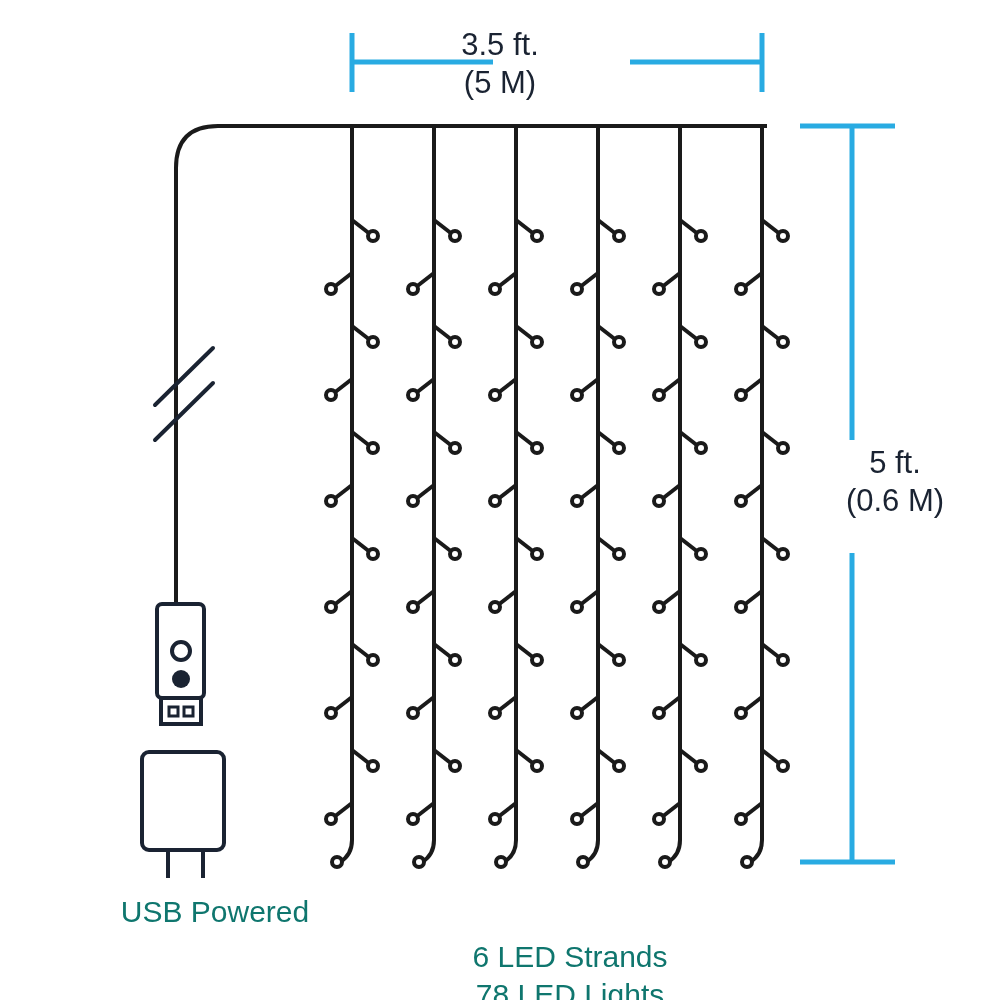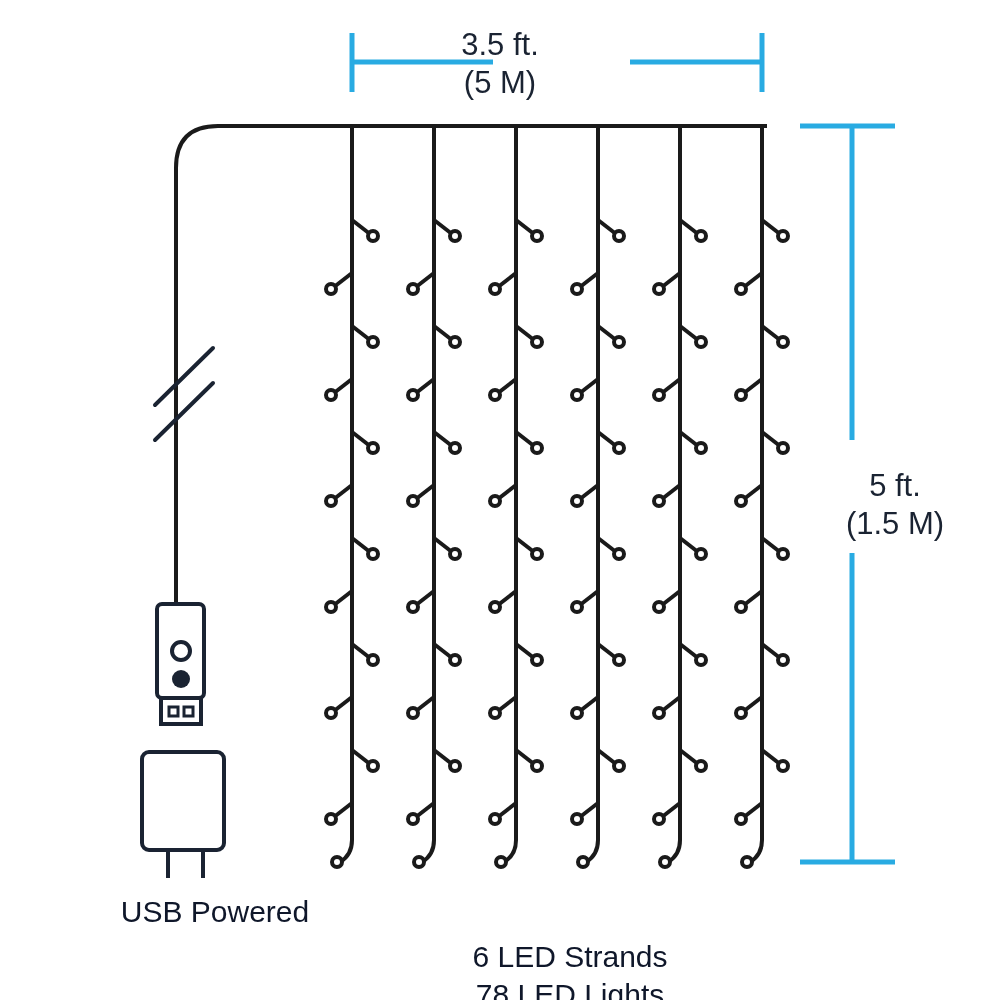--- a/index.html
+++ b/index.html
@@ -28,40 +28,39 @@
     position: absolute;
     color: #1a2332;
     font-family: "Liberation Sans", sans-serif;
     font-size: 31px;
     line-height: 1.22;
     text-align: center;
     white-space: nowrap;
   }
   .caption {
     position: absolute;
-    color: #0f172a;
+    color: #0f766e;
     font-family: "Liberation Sans", sans-serif;
     font-size: 30px;
     line-height: 1.25;
     text-align: center;
     white-space: nowrap;
   }
   .caption .line2 {
     display: block;
   }
   #width-dim-label {
     left: 390px;
     top: 26px;
     width: 220px;
   }
   #height-dim-label {
     left: 790px;
     top: 444px;
     width: 210px;
-    margin-top: 23px;
   }
   #usb-caption {
     left: 45px;
     top: 893px;
     width: 340px;
   }
   #strands-caption {
     left: 420px;
     top: 893px;
     width: 300px;
@@ -332,21 +331,21 @@
 
   </svg>
 
   <div class="dim-label" id="width-dim-label">
     <span>3.5 ft.</span><br>
     <span>(5 M)</span>
   </div>
 
   <div class="dim-label" id="height-dim-label">
     <span>5 ft.</span><br>
-    <span>(1.5 M)</span>
+    <span>(0.6 M)</span>
   </div>
 
   <div class="caption" id="usb-caption">
     <span>USB Powered</span>
   </div>
 
   <div class="caption" id="strands-caption">
     <span>6 LED Strands</span>
     <span class="line2">78 LED Lights</span>
   </div>

